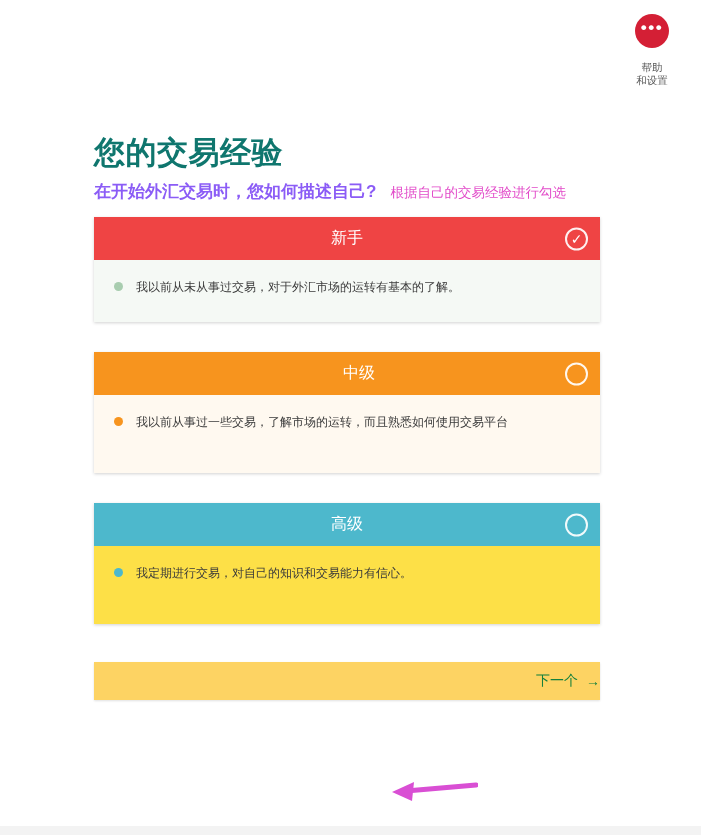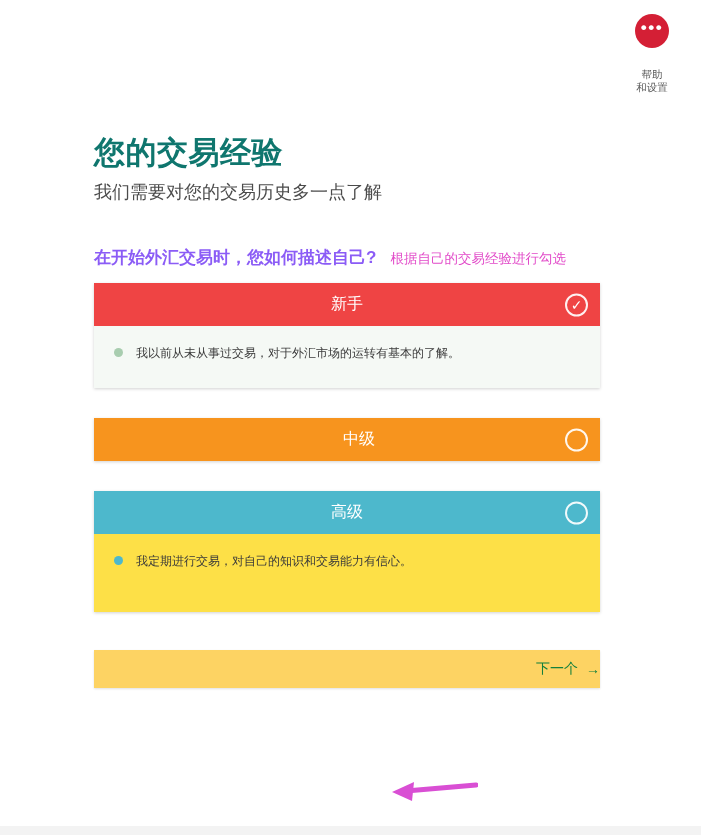--- a/index.html
+++ b/index.html
@@ -37,24 +37,25 @@
   }
   .help-dot .dots {
     color: #ffffff;
     font-size: 17px;
     line-height: 10px;
     letter-spacing: 1.5px;
     font-weight: bold;
     padding-bottom: 7px;
   }
   .help-label {
-    margin-top: 20px;
+    margin-top: 14px;
     font-size: 10.5px;
     color: #5a5a5a;
     line-height: 13px;
+    font-family: Liberation Mono, monospace;
   }
 
   
   .content {
     position: absolute;
     left: 94px;
     top: 120px;
     width: 512px;
   }
   h1.page-title {
@@ -191,21 +192,20 @@
   </div>
   <div class="help-label">
     <div>帮助</div>
     <div>和设置</div>
   </div>
 </div>
 
 <div class="content">
 
   <h1 class="page-title">您的交易经验</h1>
-  <p class="page-subtitle">我们需要对您的交易历史多一点了解</p>
 
   <div class="question-row">
     <span class="question-label">在开始外汇交易时，您如何描述自己?</span>
     <span class="question-note" style="color: rgb(226, 75, 201);">根据自己的交易经验进行勾选</span>
   </div>
 
   <div class="card card-beginner">
     <div class="card-header" style="background: #ef4444;">
       <span>新手</span>
       <span class="card-radio">
@@ -218,20 +218,24 @@
     </div>
   </div>
 
   <div class="card card-intermediate">
     <div class="card-header" style="background: rgb(247, 148, 30); padding-left: 24px;">
       <span>中级</span>
       <span class="card-radio">
         <span class="check"></span>
       </span>
     </div>
+    <div class="card-body" style="background: rgb(255, 249, 240);">
+      <span class="bullet" style="background: rgb(247, 148, 30);"></span>
+      <span>我以前从事过一些交易，了解市场的运转，而且熟悉如何使用交易平台</span>
+    </div>
   </div>
 
   <div class="card card-advanced">
     <div class="card-header" style="background: rgb(77, 184, 204);">
       <span>高级</span>
       <span class="card-radio">
         <span class="check"></span>
       </span>
     </div>
     <div class="card-body" style="background: #fde047;">

